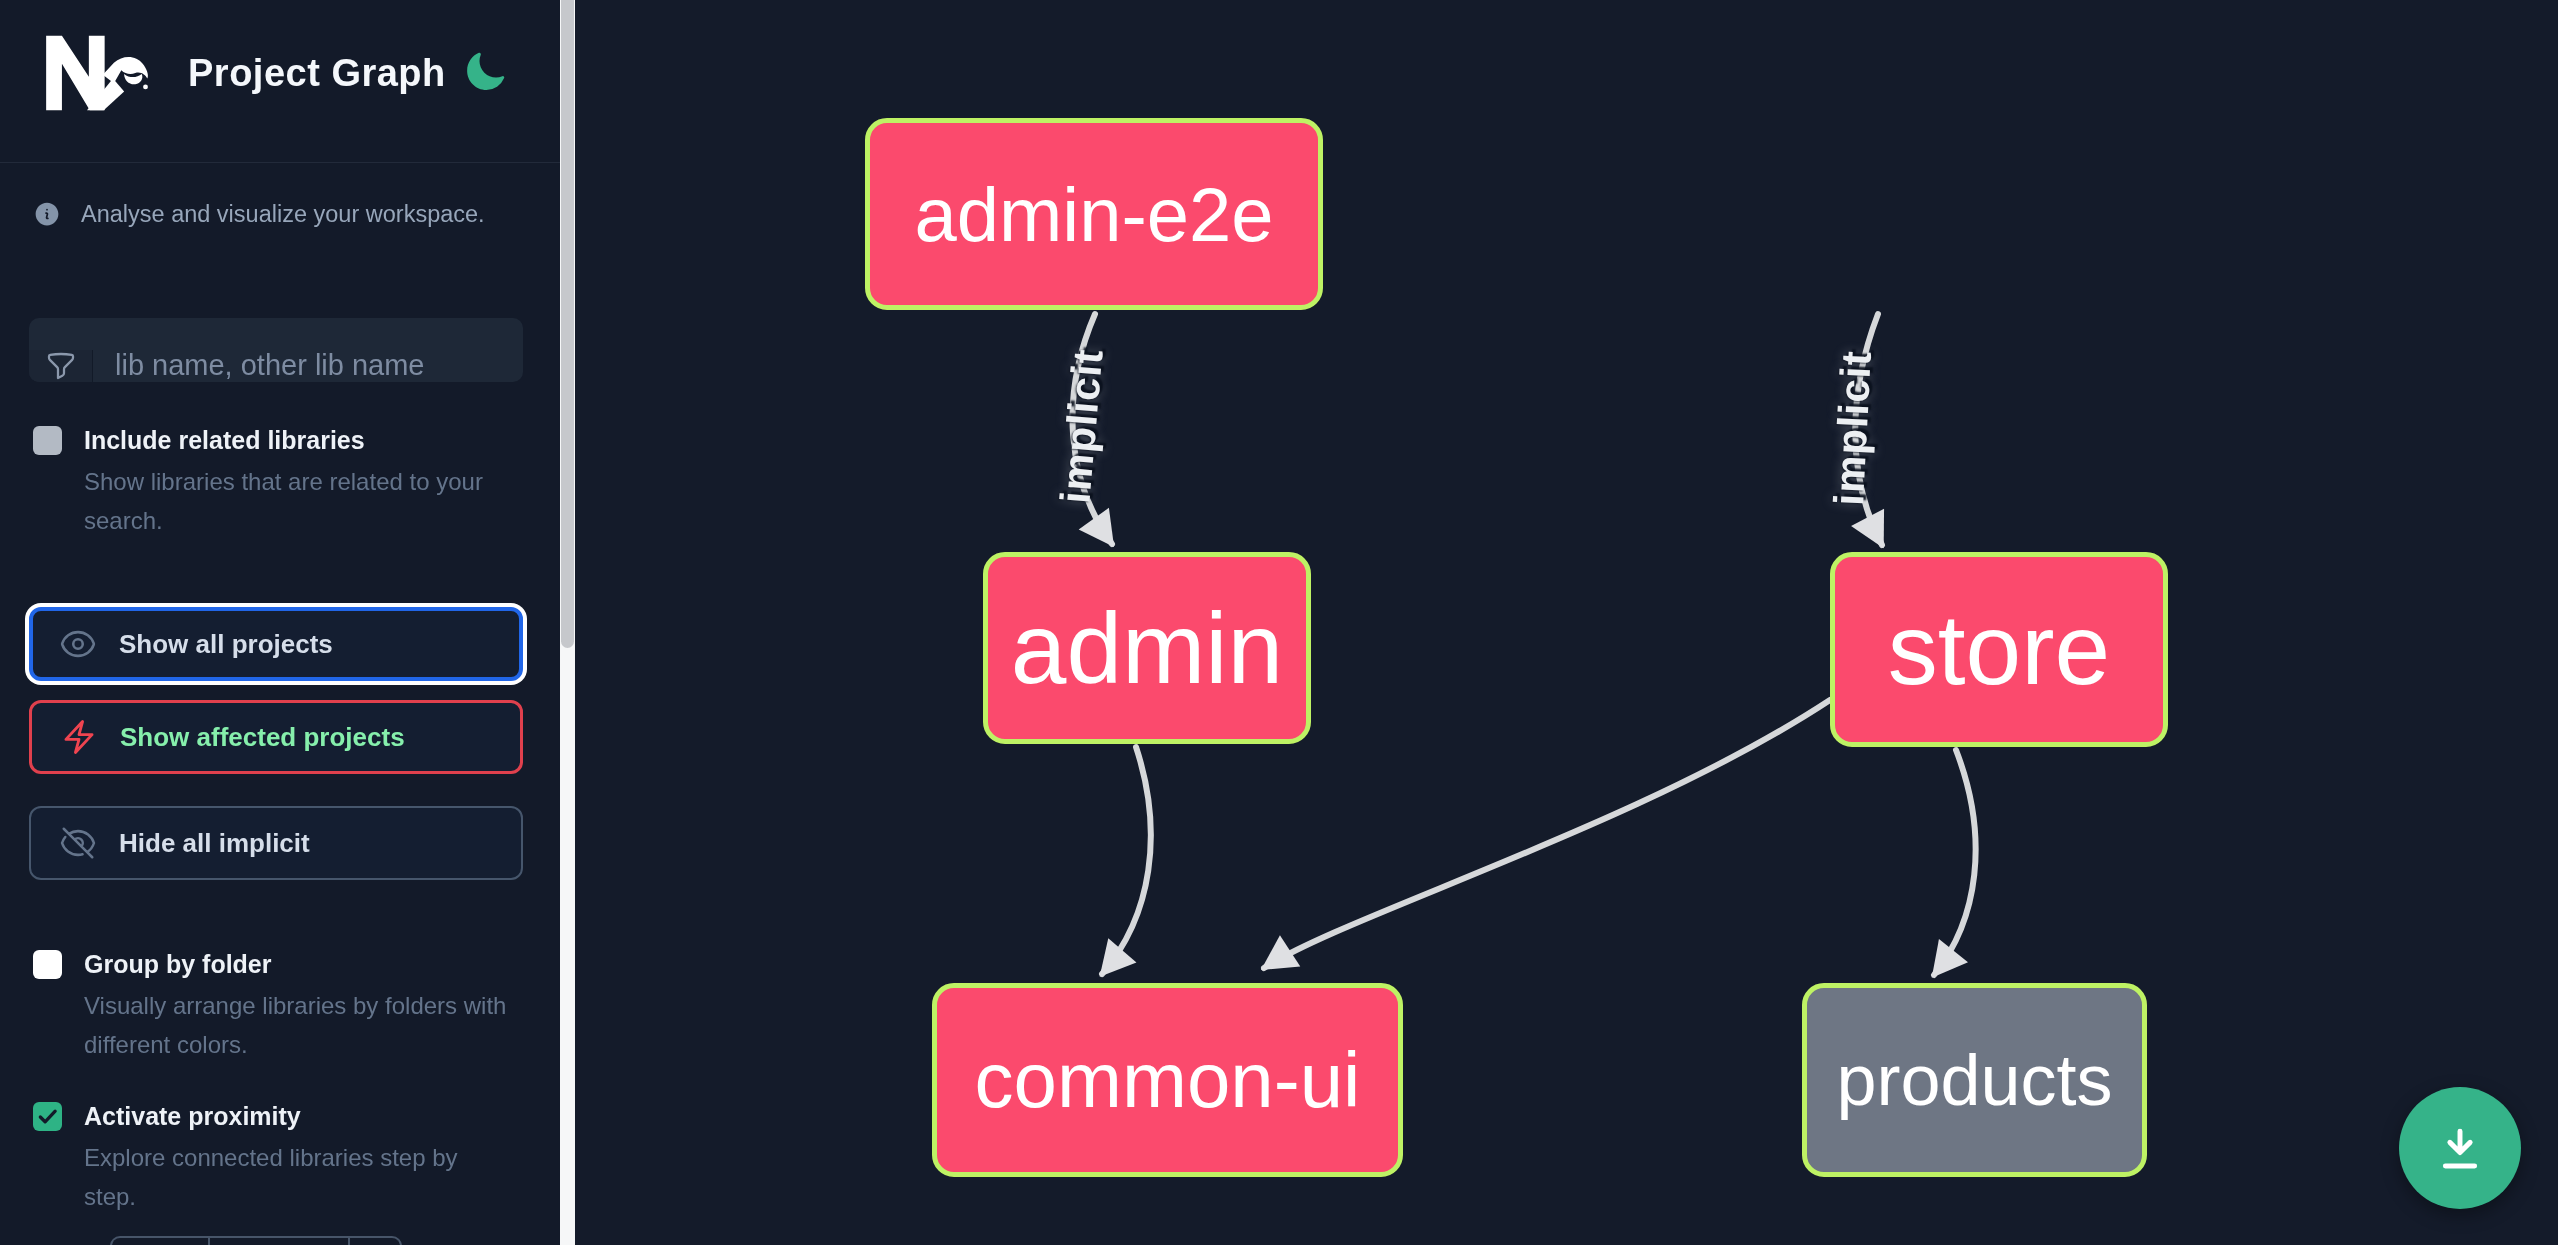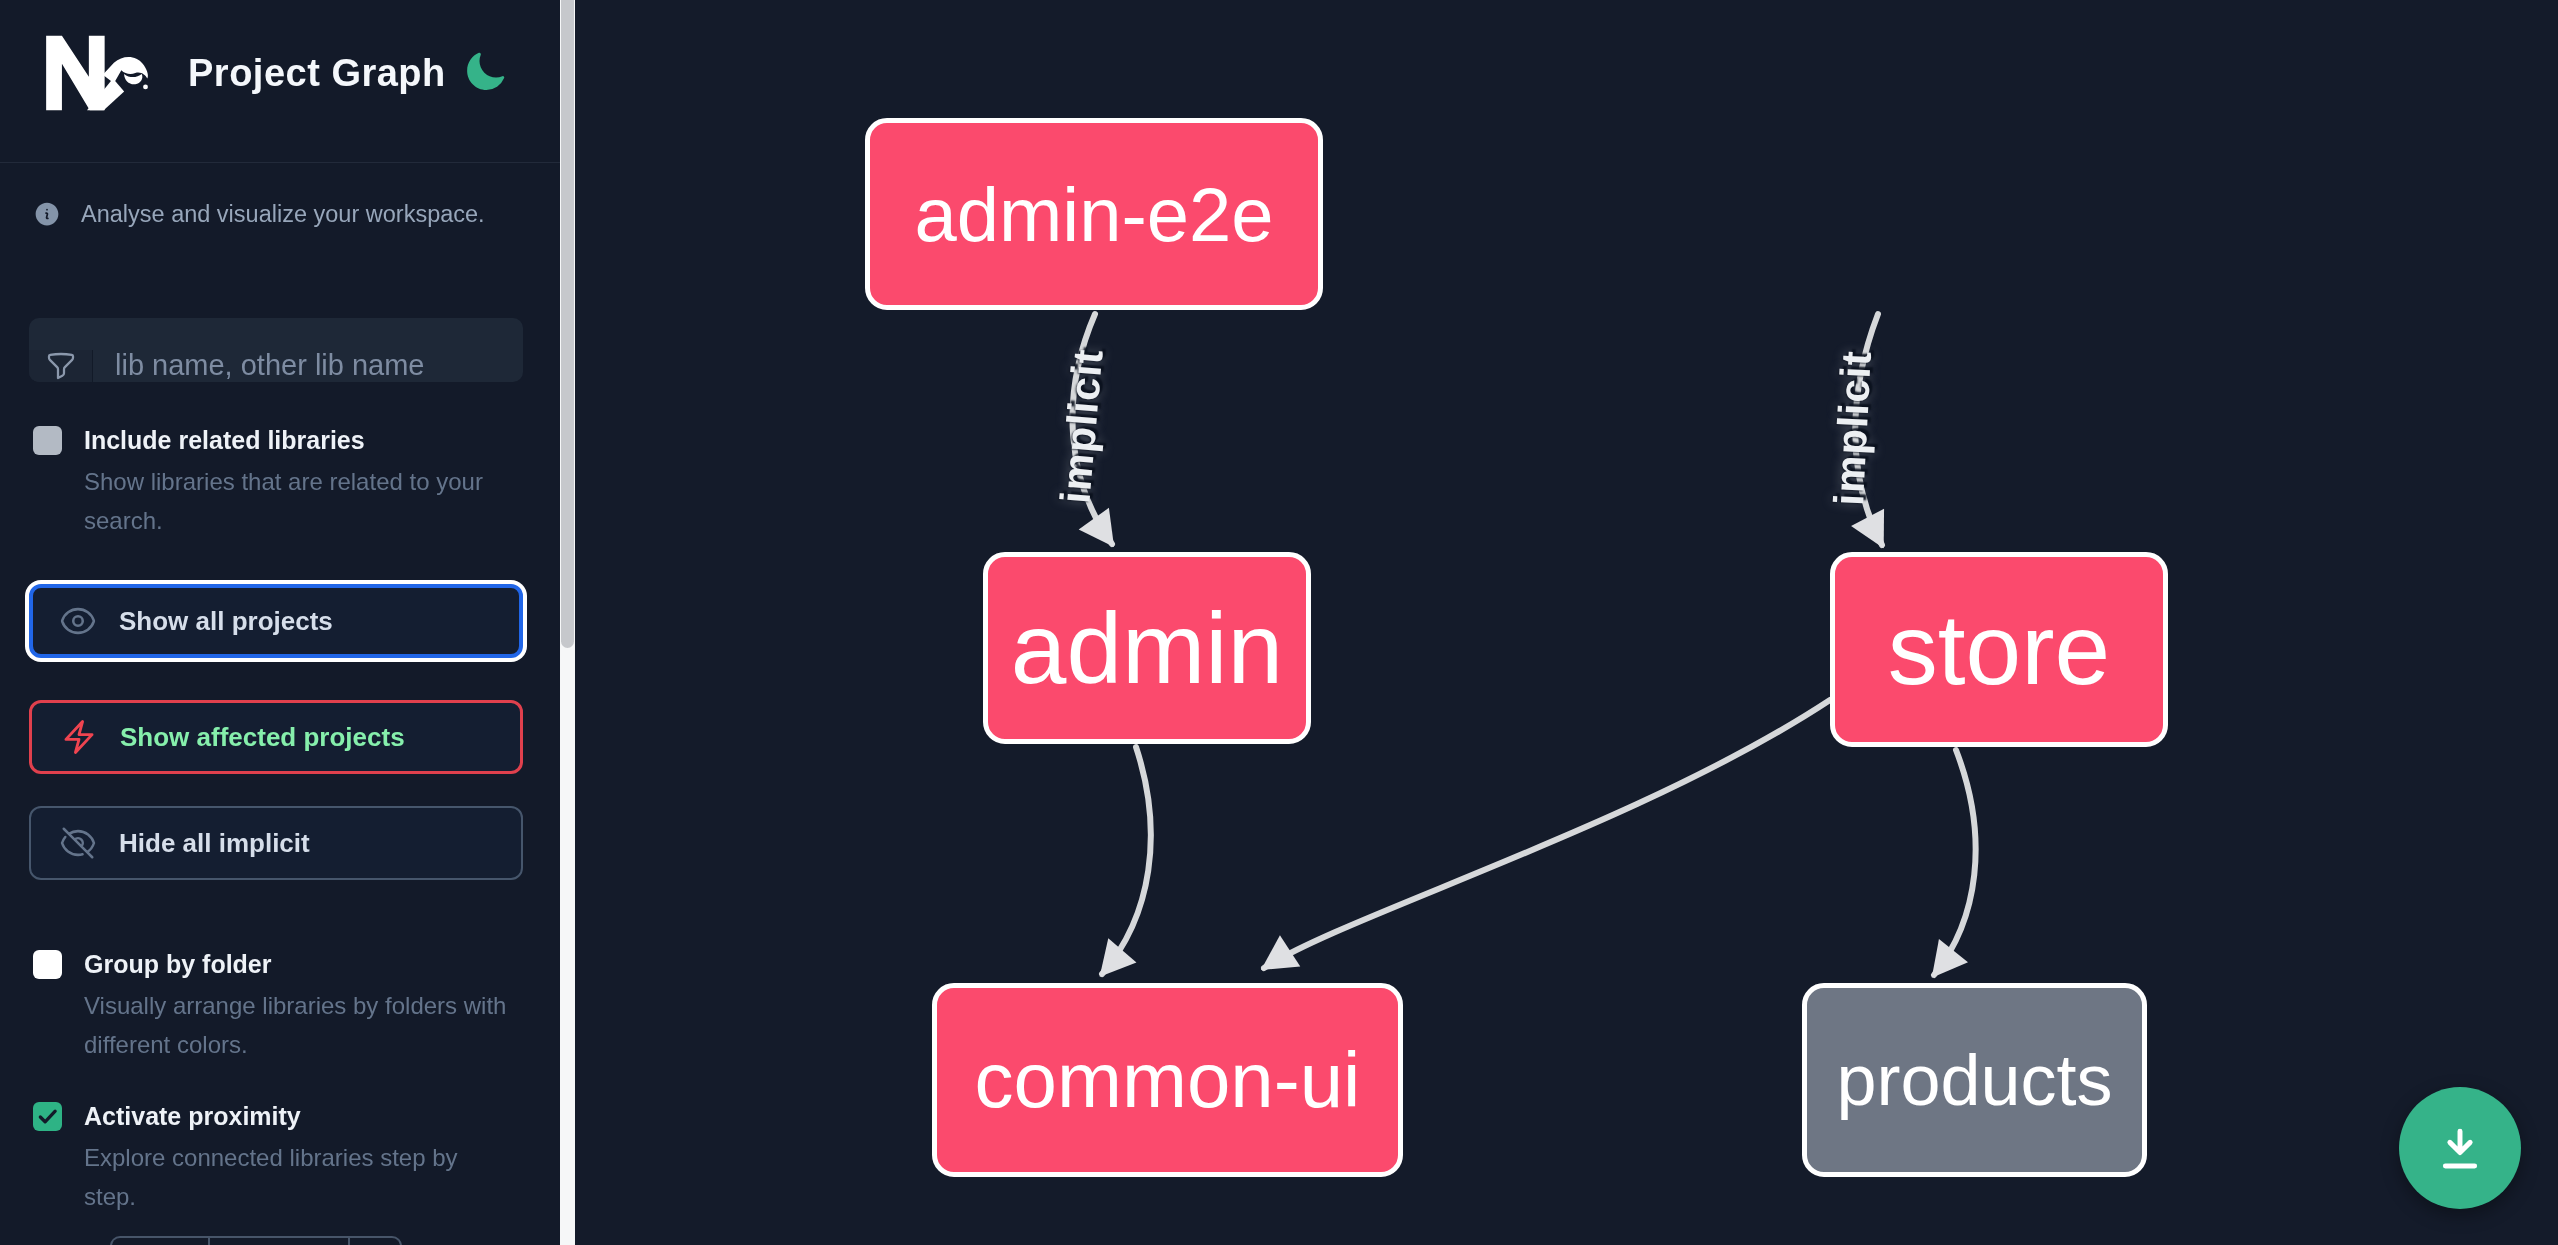--- a/index.html
+++ b/index.html
@@ -46,21 +46,21 @@
   .segmented span:nth-child(3){ flex:1; }
 
   
   .scrollbar { position:absolute; left:560px; top:0; width:15px; height:1245px; background:#f6f7f8; }
   .scroll-thumb { position:absolute; left:1px; top:0; width:13px; height:648px; background:#c6c8cc; border-radius:0 0 7px 7px; }
 
   
   .canvas { position:absolute; left:575px; top:0; width:1983px; height:1245px; background:#141b2a; }
   .edges-svg { position:absolute; left:0; top:0; width:2558px; height:1245px; pointer-events:none; }
 
-  .gnode { position:absolute; display:flex; align-items:center; justify-content:center; border:5px solid #ffffff; border-radius:22px; color:#ffffff; background:#fb4a6d; cursor:pointer; }
+  .gnode { position:absolute; display:flex; align-items:center; justify-content:center; border:5px solid #bef264; border-radius:22px; color:#ffffff; background:#fb4a6d; cursor:pointer; }
   .gnode.muted { background:#6e7684; }
   .n-admin-e2e { left:865px; top:118px; width:458px; height:192px; font-size:76px; }
   .n-store-e2e { left:1710px; top:118px; width:418px; height:192px; font-size:76px; }
   .n-admin     { left:983px;  top:552px; width:328px; height:192px; font-size:100px; }
   .n-store     { left:1830px; top:552px; width:338px; height:195px; font-size:100px; }
   .n-common-ui { left:932px;  top:983px; width:471px; height:194px; font-size:78px; }
   .n-products  { left:1802px; top:983px; width:345px; height:194px; font-size:72px; }
 
   .edge-label { position:absolute; color:#eceff2; font-size:42px; font-weight:700; letter-spacing:1px; white-space:nowrap;
     text-shadow: 3px 3px 2px rgba(10,16,28,0.95), -1px -1px 2px rgba(10,16,28,0.7), 0 0 12px rgba(235,240,245,0.35);
@@ -111,21 +111,21 @@
     </div>
 
     <label class="check-row" style="top:424px;">
       <span class="cb gray"></span>
       <span>
         <span class="check-label">Include related libraries</span>
         <div class="check-desc">Show libraries that are related to your search.</div>
       </span>
     </label>
 
-    <button class="sb-btn focused" style="top:584px;">
+    <button class="sb-btn focused" style="top:607px;">
       <svg viewBox="0 0 24 24" fill="none" stroke="#64748b" stroke-width="1.6" aria-hidden="true">
         <path stroke-linecap="round" stroke-linejoin="round" d="M2.036 12.322a1.012 1.012 0 010-.639C3.423 7.51 7.36 4.5 12 4.5c4.638 0 8.573 3.007 9.963 7.178.07.207.07.431 0 .639C20.577 16.49 16.64 19.5 12 19.5c-4.638 0-8.573-3.007-9.963-7.178z"></path>
         <path stroke-linecap="round" stroke-linejoin="round" d="M15 12a3 3 0 11-6 0 3 3 0 016 0z"></path>
       </svg>
       <span>Show all projects</span>
     </button>
 
     <button class="sb-btn affected" style="top:700px;">
       <svg viewBox="0 0 24 24" fill="none" stroke="#ef4450" stroke-width="1.8" aria-hidden="true">
         <path stroke-linecap="round" stroke-linejoin="round" d="M3.75 13.5l10.5-11.25L12 10.5h8.25L9.75 21.75 12 13.5H3.75z"></path>

